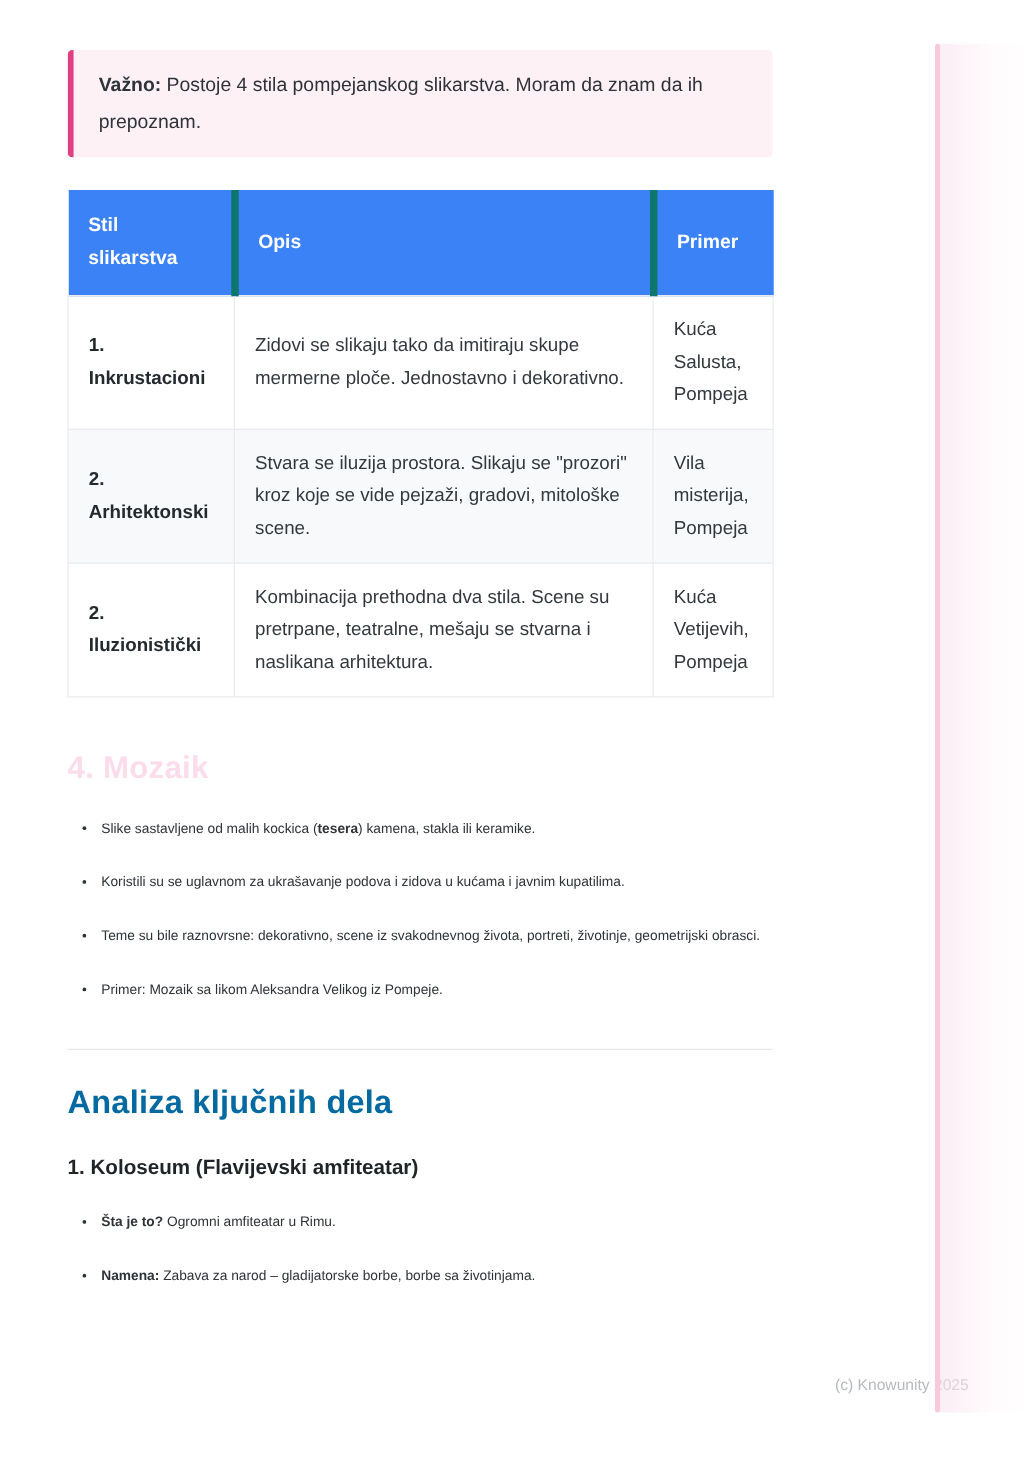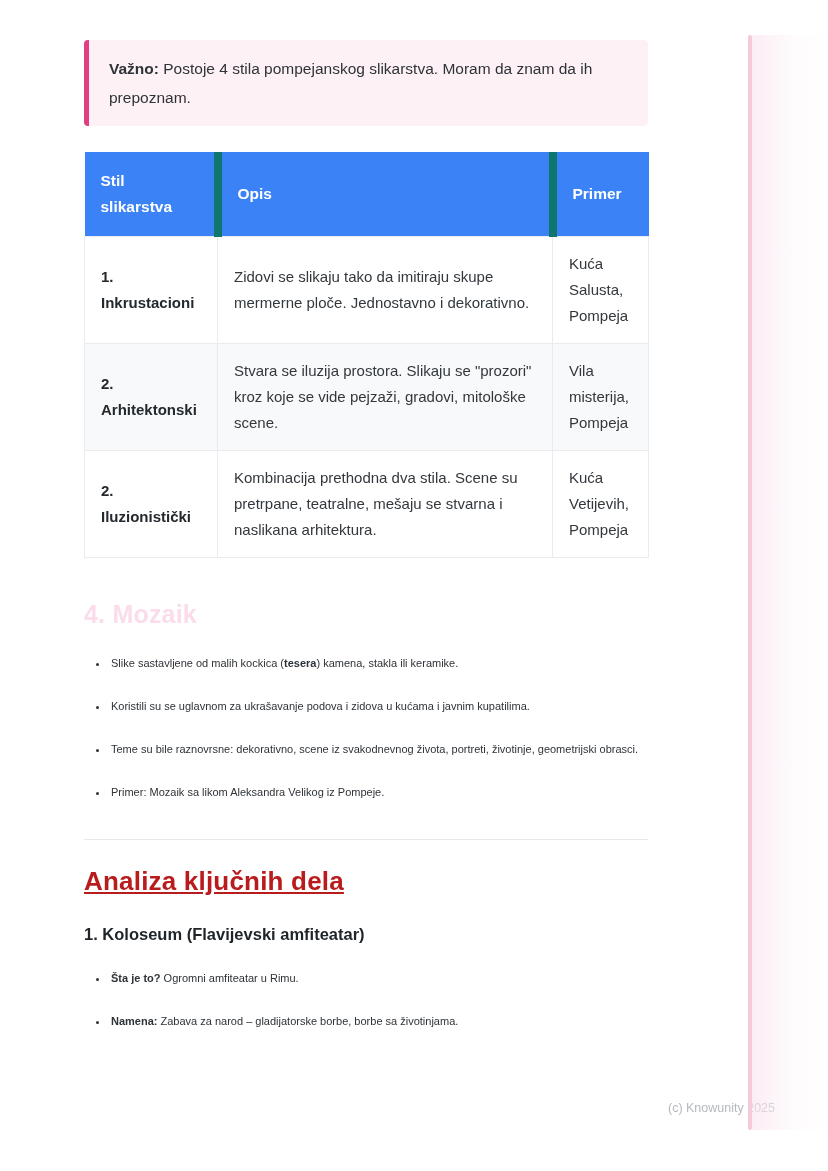--- a/index.html
+++ b/index.html
@@ -2,21 +2,21 @@
 <html><head>
 <meta charset="utf-8">
 <style>
   html,body{margin:0;padding:0;}
   body{
     width:828px;height:1171px;position:relative;overflow:hidden;
     background:#ffffff;color:#2e3338;
     font-family:"Liberation Sans", sans-serif;
     -webkit-font-smoothing:antialiased;
   }
-  .content{position:absolute;left:84px;top:0;width:564px;}
+  .content{position:absolute;left:54px;top:0;width:564px;}
 
   
   .callout{
     margin-top:40px;
     background:#fdf1f6;
     border-left:5px solid #e23e82;
     border-radius:4px;
     padding:14px 20px;
     font-size:15.5px;line-height:29px;color:#2e3338;
   }
@@ -25,38 +25,38 @@
   
   table.styles{
     margin-top:26px;width:564px;table-layout:fixed;
     border-collapse:collapse;font-size:15px;
   }
   table.styles th{
     background:#3b82f6;color:#ffffff;font-weight:600;
     text-align:left;vertical-align:middle;
     padding:16px 16px;line-height:26px;font-size:15.5px;
   }
-  table.styles th + th{border-left:8px solid #0f766e;}
+  table.styles th + th{border-left:6px solid #0f766e;}
   table.styles td{
     border:1px solid #e9ebee;
     padding:14px 12px 14px 16px;line-height:26px;
     vertical-align:middle;color:#33383d;
     overflow-wrap:break-word;
   }
   table.styles td:first-child{font-weight:bold;color:#24292e;}
   table.styles tr:nth-child(even) td{background:#f8f9fa;}
 
   
   h3.pale{
     margin:42px 0 0 0;font-size:25px;font-weight:bold;
     color:#fadcea;letter-spacing:.2px;
   }
   h2.pale{
     margin:26px 0 0 0;font-size:26px;font-weight:bold;
-    color:#b91c1c;letter-spacing:.2px;text-decoration:underline;
+    color:#0369a1;letter-spacing:.2px;
   }
   h4.sub{
     margin:28px 0 0 0;font-size:16.5px;font-weight:bold;color:#1f2428;
   }
 
   
   ul.bul{
     margin:20px 0 0 0;padding:0 0 0 25px;
     font-size:11px;line-height:29px;color:#2e3338;
   }

